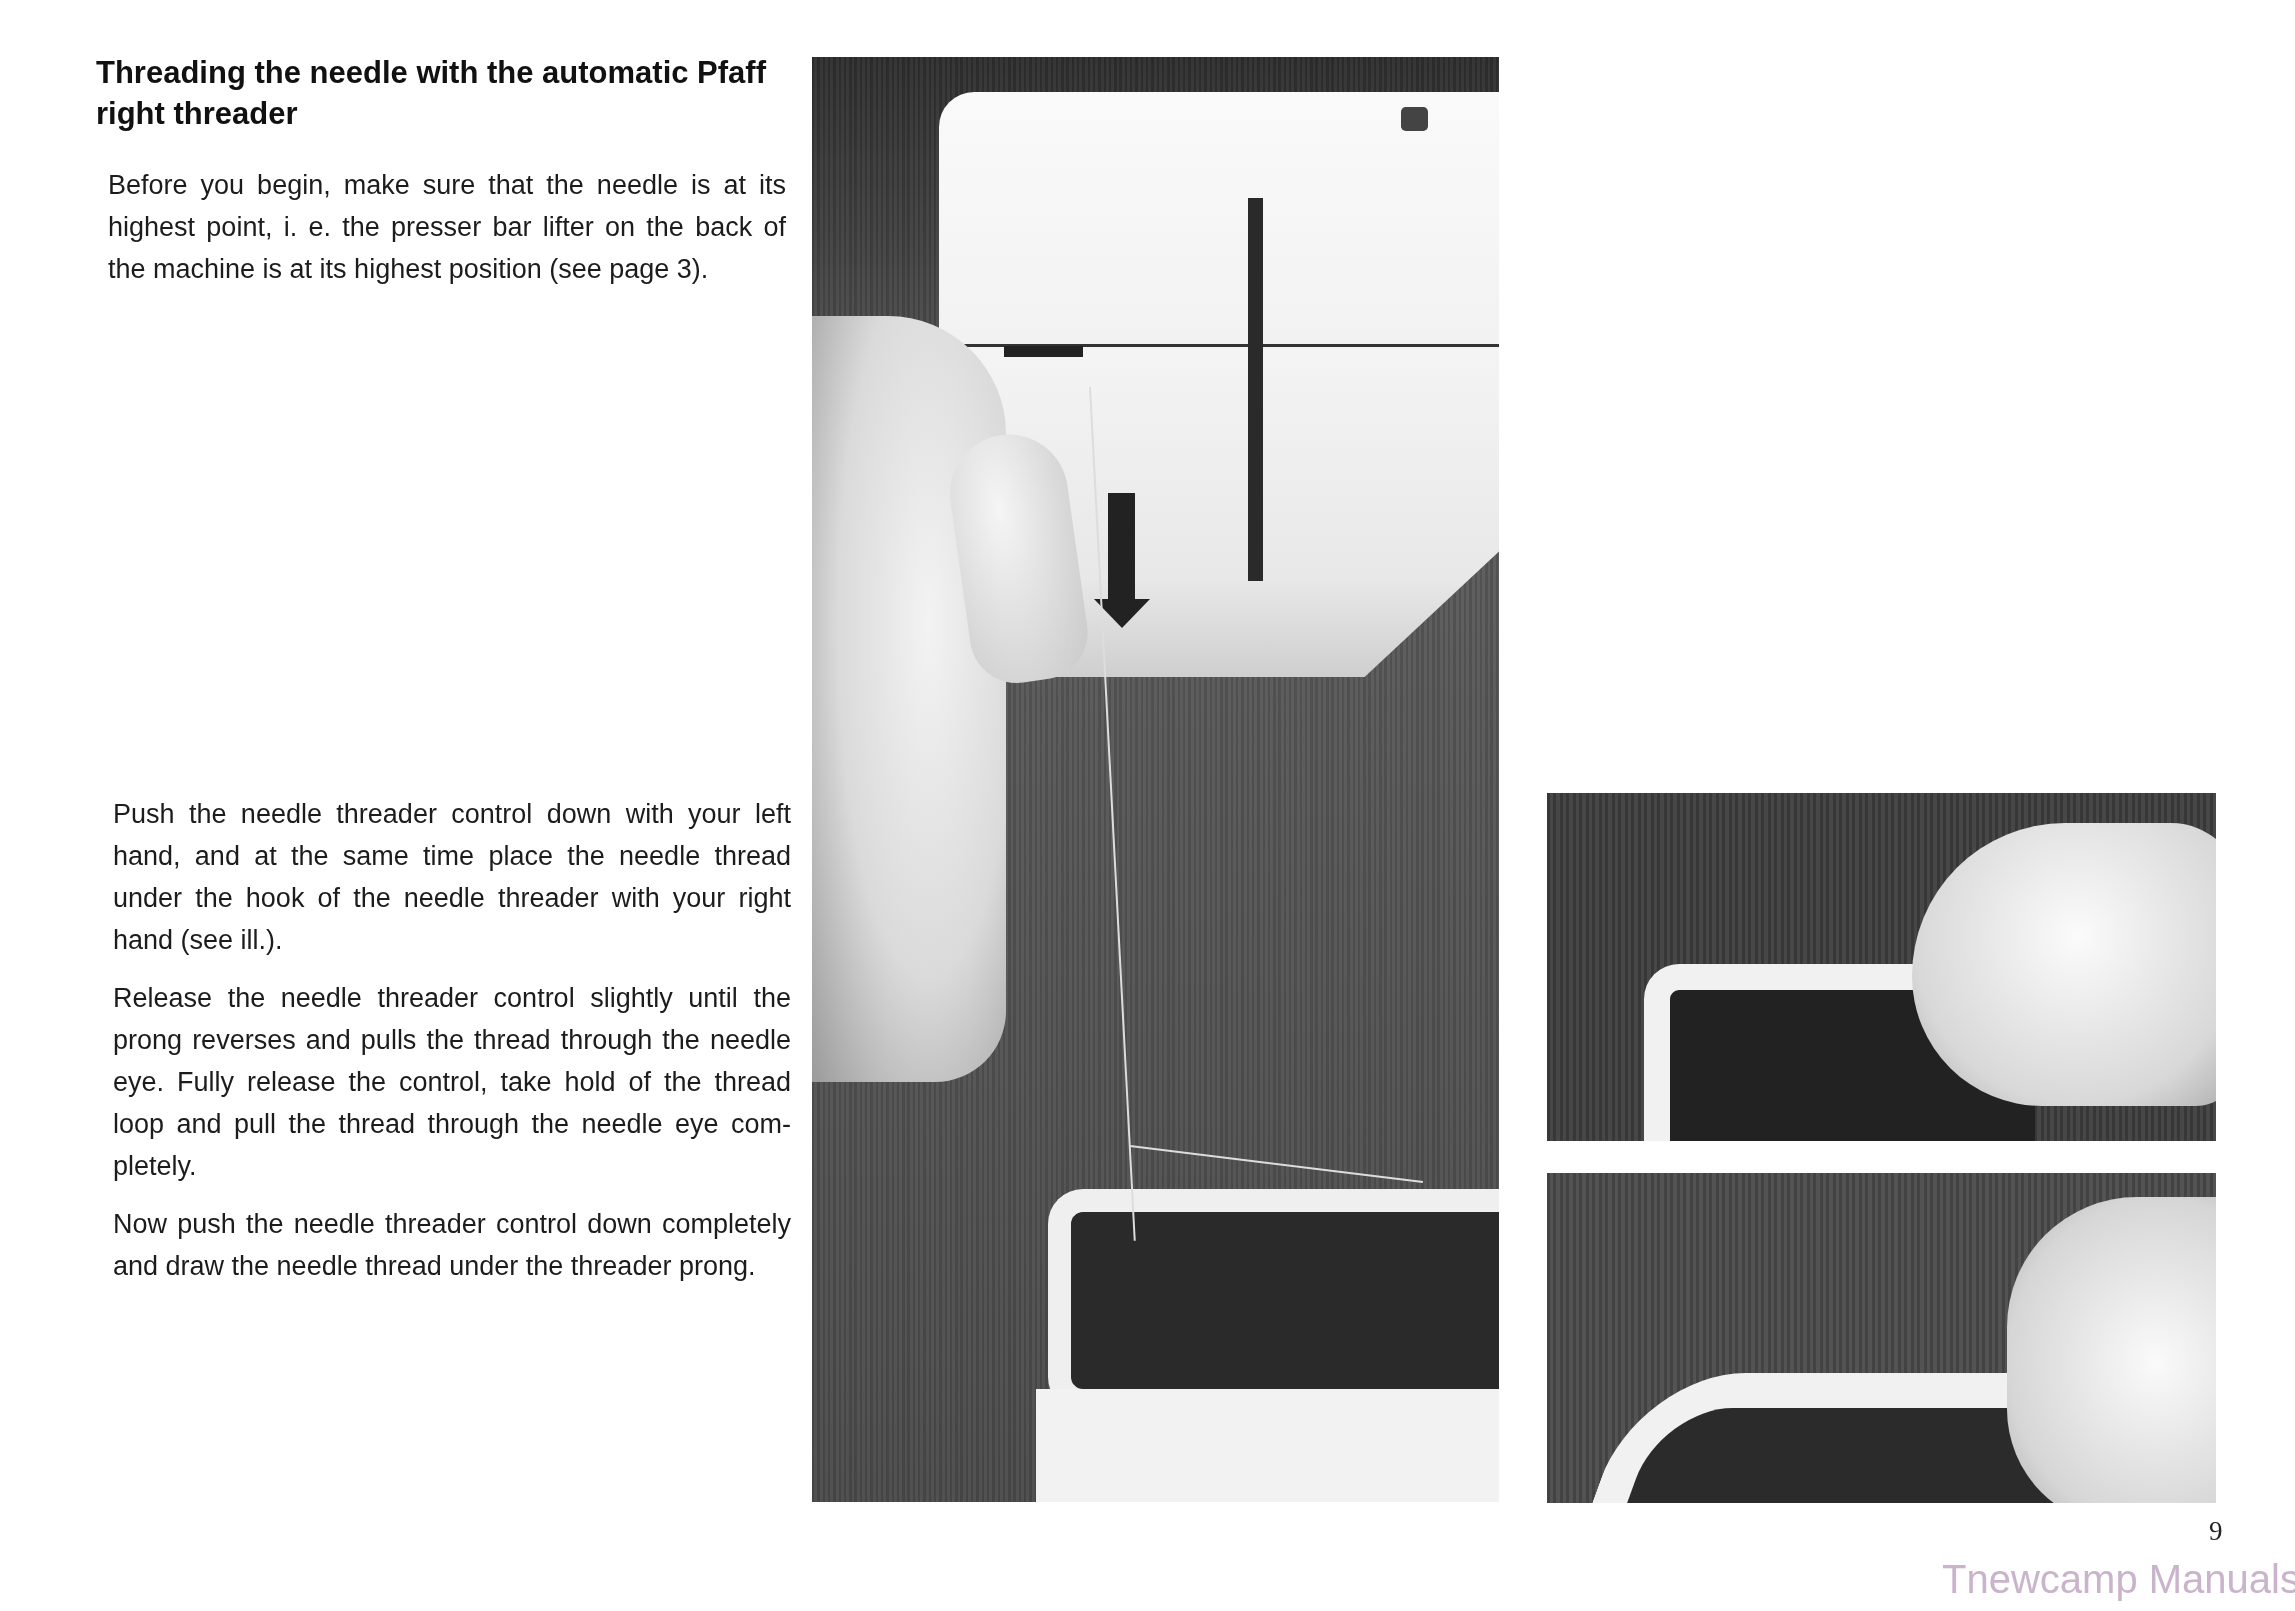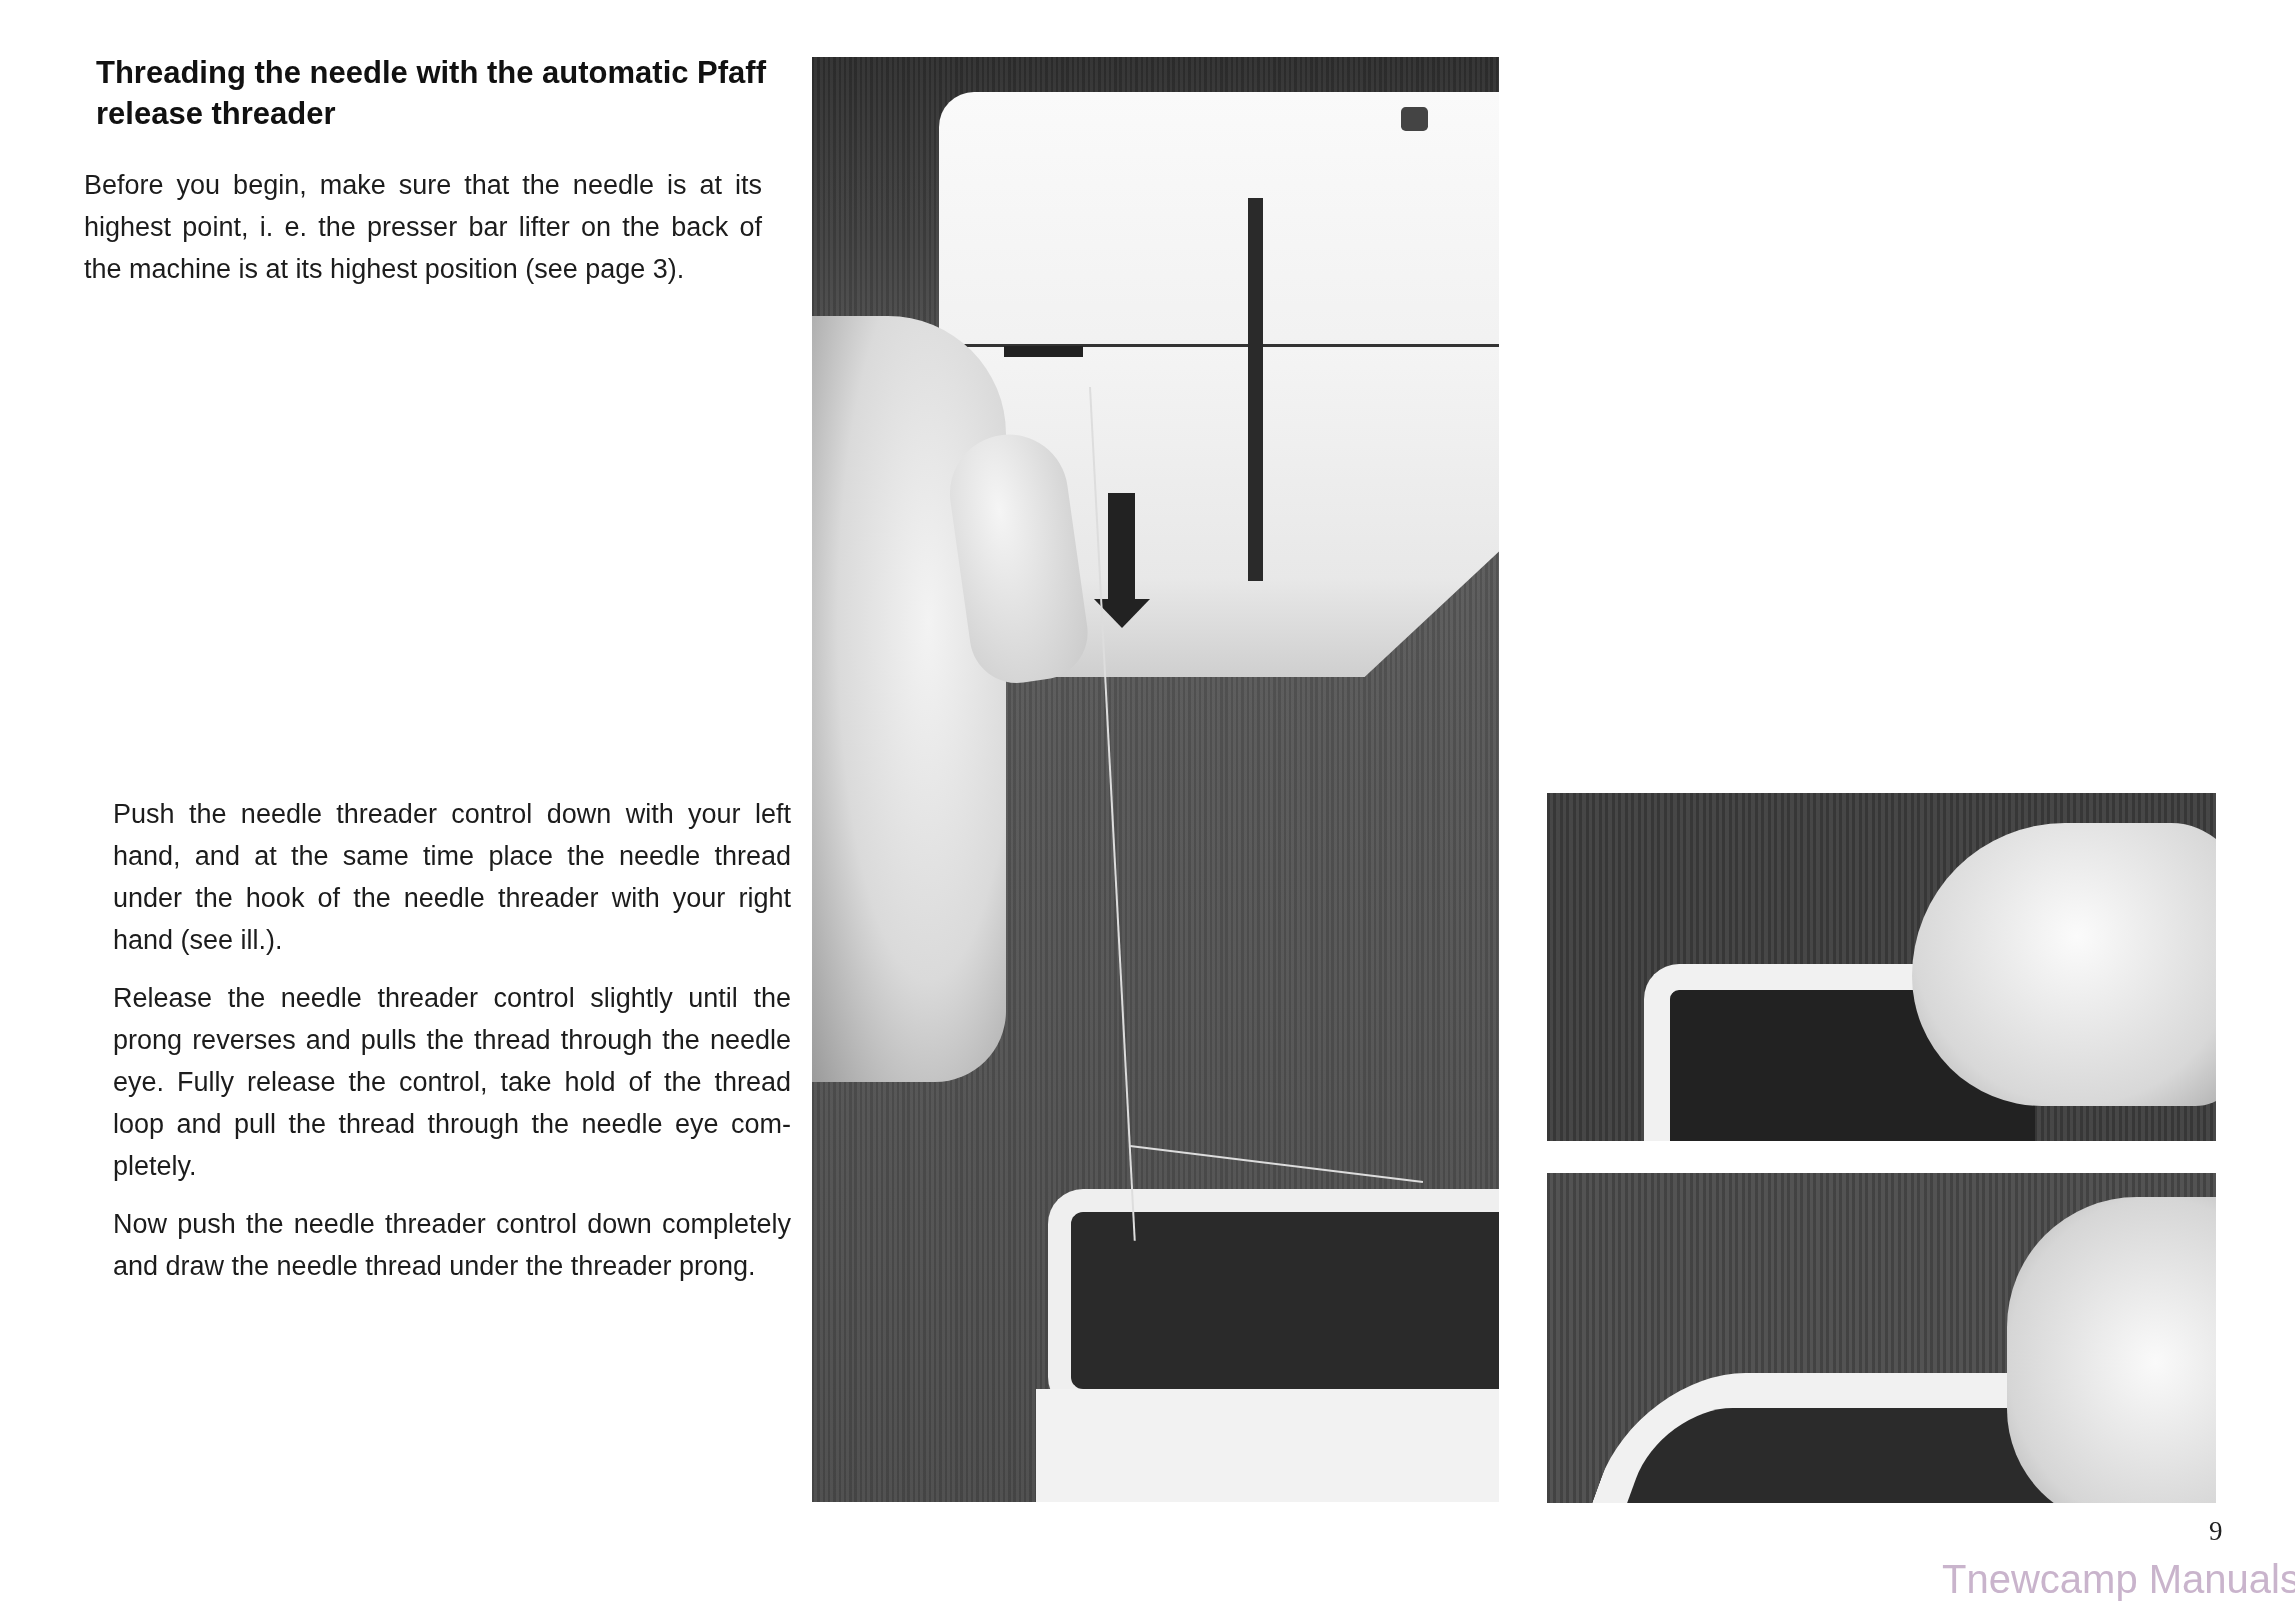--- a/index.html
+++ b/index.html
@@ -2,21 +2,21 @@
 <html style="font-size:9.4px"><head>
 <meta charset="utf-8">
 <style>
   html, body { margin:0; padding:0; background:#ffffff; }
   body { width:2295px; height:1611px; position:relative; overflow:hidden;
          font-family:"Liberation Sans", sans-serif; color:#1a1a1a; }
 
   .heading { position:absolute; left:96px; top:52px; width:678px;
              font-weight:bold; font-size:31px; line-height:41px; color:#111; }
 
-  .para { position:absolute; left:84px; width:678px; font-size:27px;
+  .para { position:absolute; left:108px; width:678px; font-size:27px;
           line-height:42px; text-align:justify; color:#1c1c1c; margin:0; }
   .p1 { top:164px; }
   .col2 { position:absolute; left:98px; top:793px; width:678px; }
   .col2 .para { position:relative; left:15px; margin-bottom:16px; }
 
   .photo { position:absolute; overflow:hidden; background:#555; }
 
   
   .photo-main { left:812px; top:57px; width:687px; height:1445px; background:#4a4a4a; }
   .pm-bg { position:absolute; inset:0;
@@ -65,21 +65,21 @@
     border-radius:130px 23.6px 23.6px 118px; }
 
   .page-number { position:absolute; left:2209px; top:1516px; font-family:"Liberation Serif", serif;
     font-size:27px; color:#222; }
   .watermark { position:absolute; left:1942px; top:1557px; font-size:40px; color:#c9b4cc;
     letter-spacing:0px; white-space:nowrap; }
 </style>
 </head>
 <body>
 
-<div class="heading">Threading the needle with the automatic Pfaff release threader</div>
+<div class="heading">Threading the needle with the automatic Pfaff right threader</div>
 
 <p class="para p1">Before you begin, make sure that the needle is at its highest point, i. e. the presser bar lifter on the back of the machine is at its highest position (see page 3).</p>
 
 <div class="col2">
   <p class="para">Push the needle threader control down with your left hand, and at the same time place the needle thread under the hook of the needle threader with your right hand (see ill.).</p>
   <p class="para">Release the needle threader control slightly until the prong reverses and pulls the thread through the needle eye. Fully release the control, take hold of the thread loop and pull the thread through the needle eye com-pletely.</p>
   <p class="para">Now push the needle threader control down completely and draw the needle thread under the threader prong.</p>
 </div>
 
 <div class="photo photo-main" title="photo-needle-threader-control-pushed-down">

